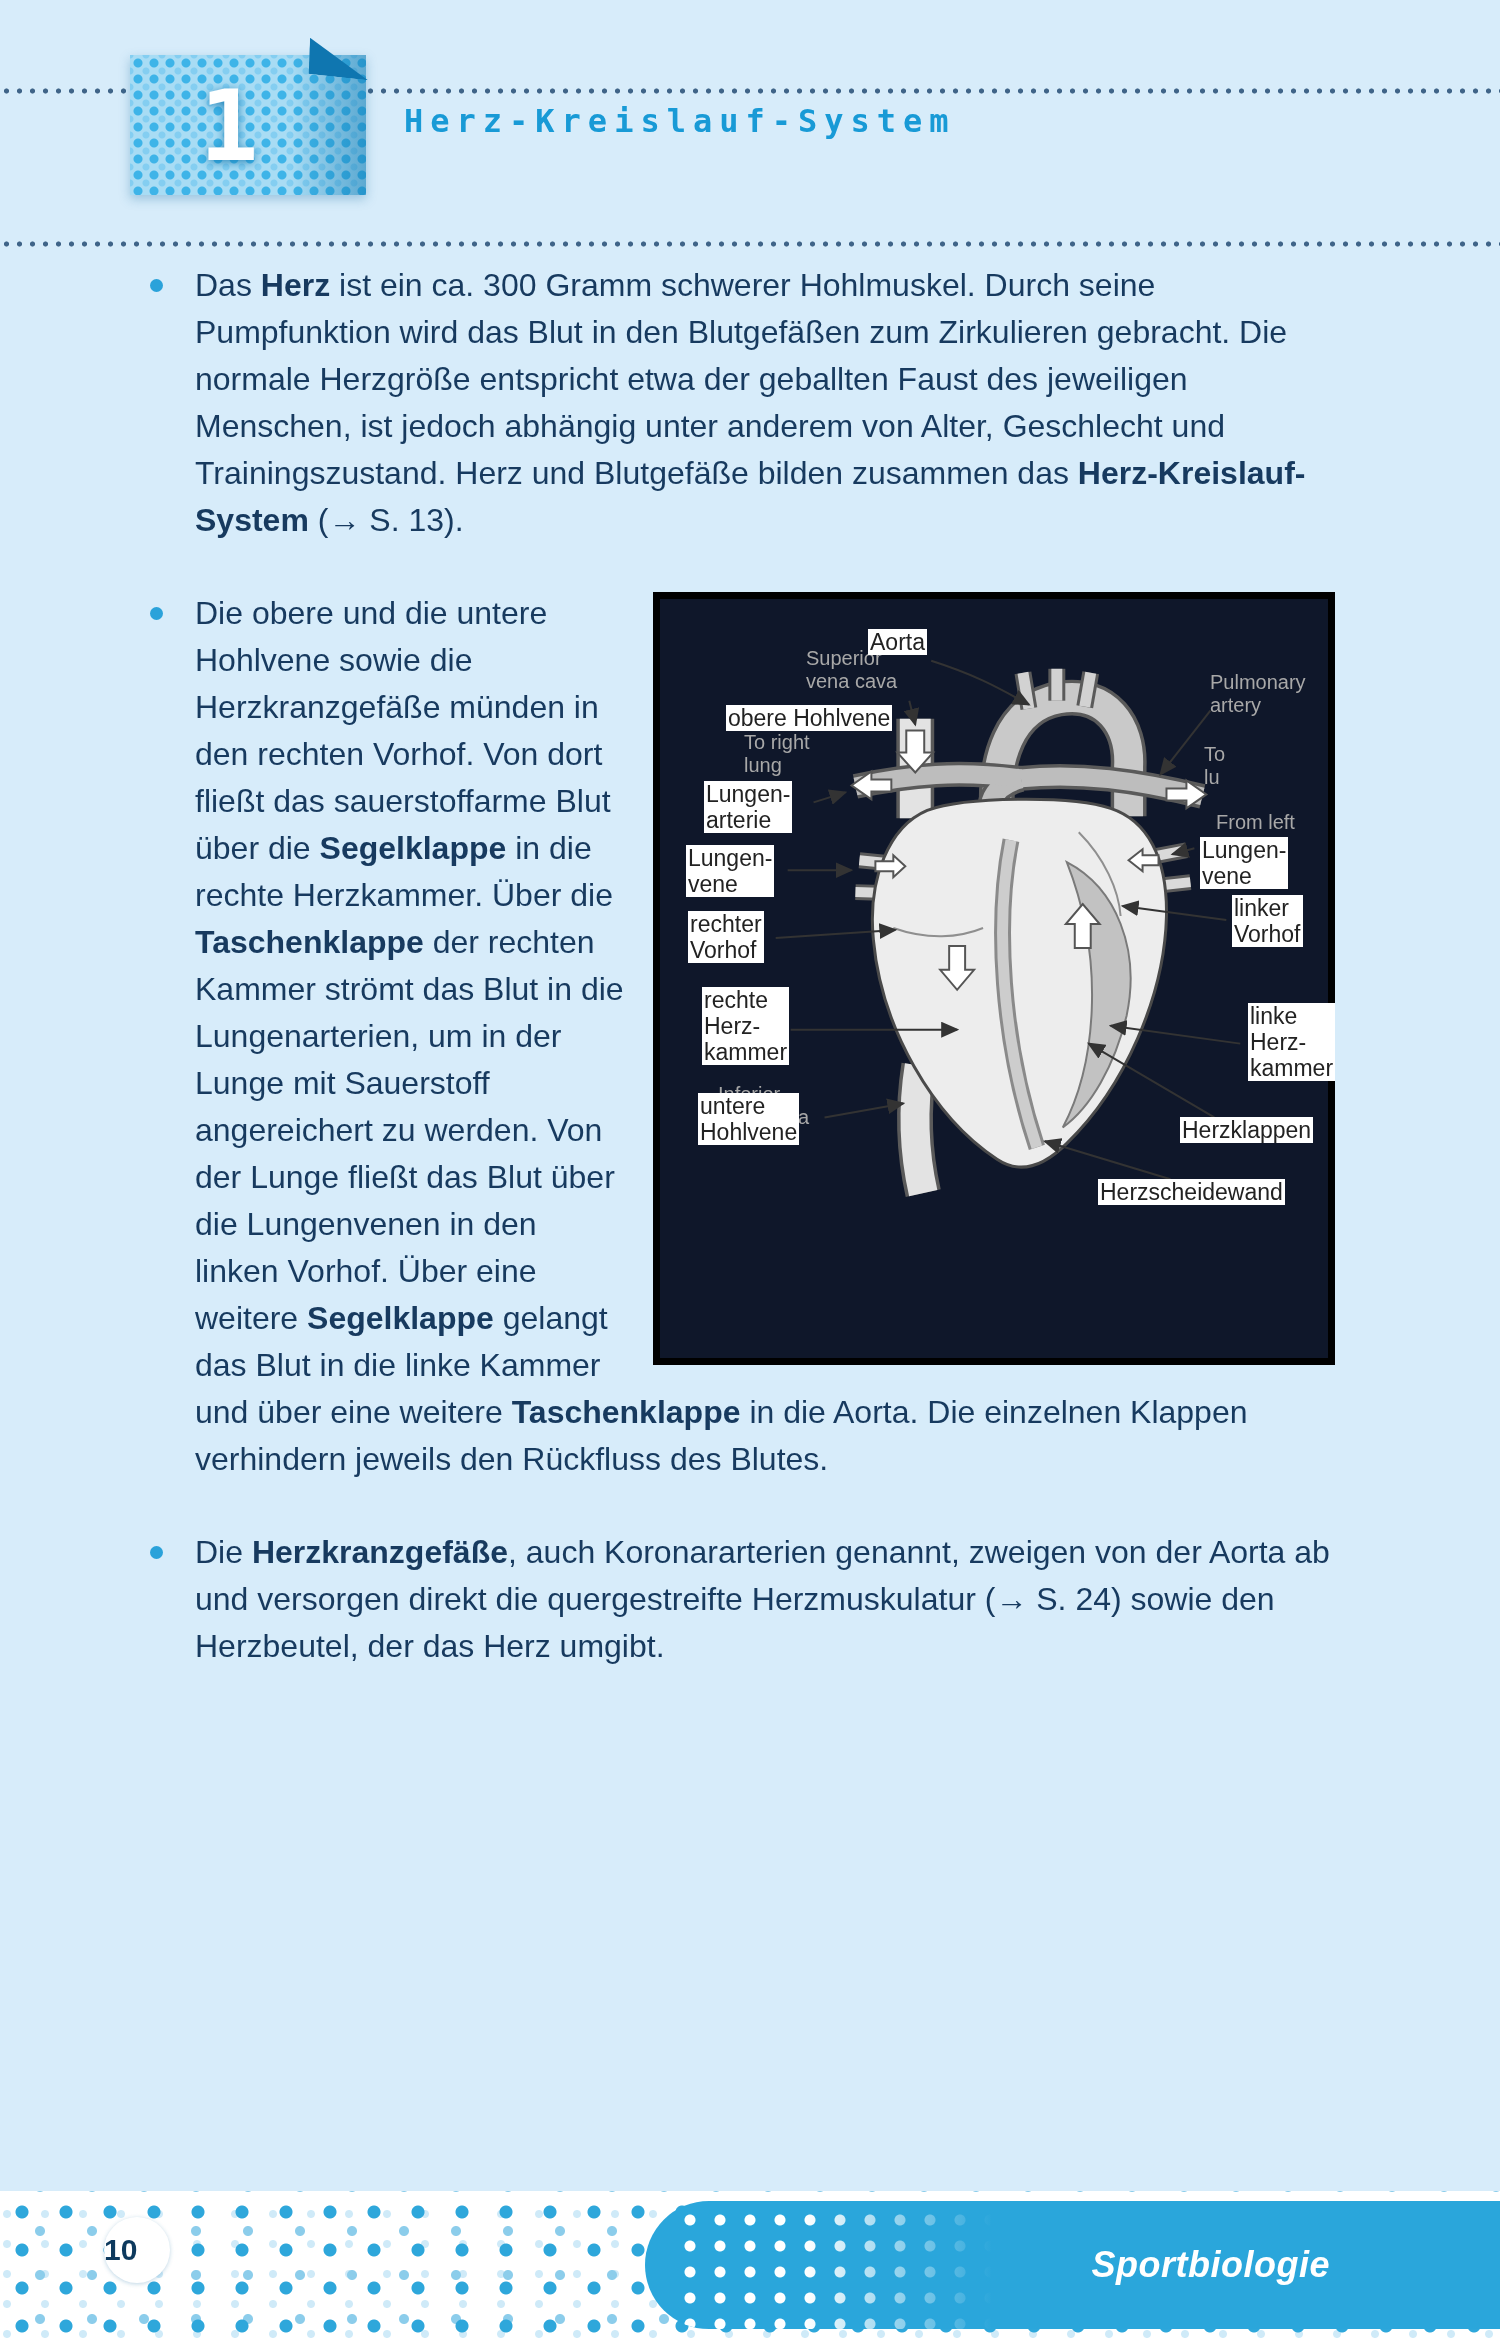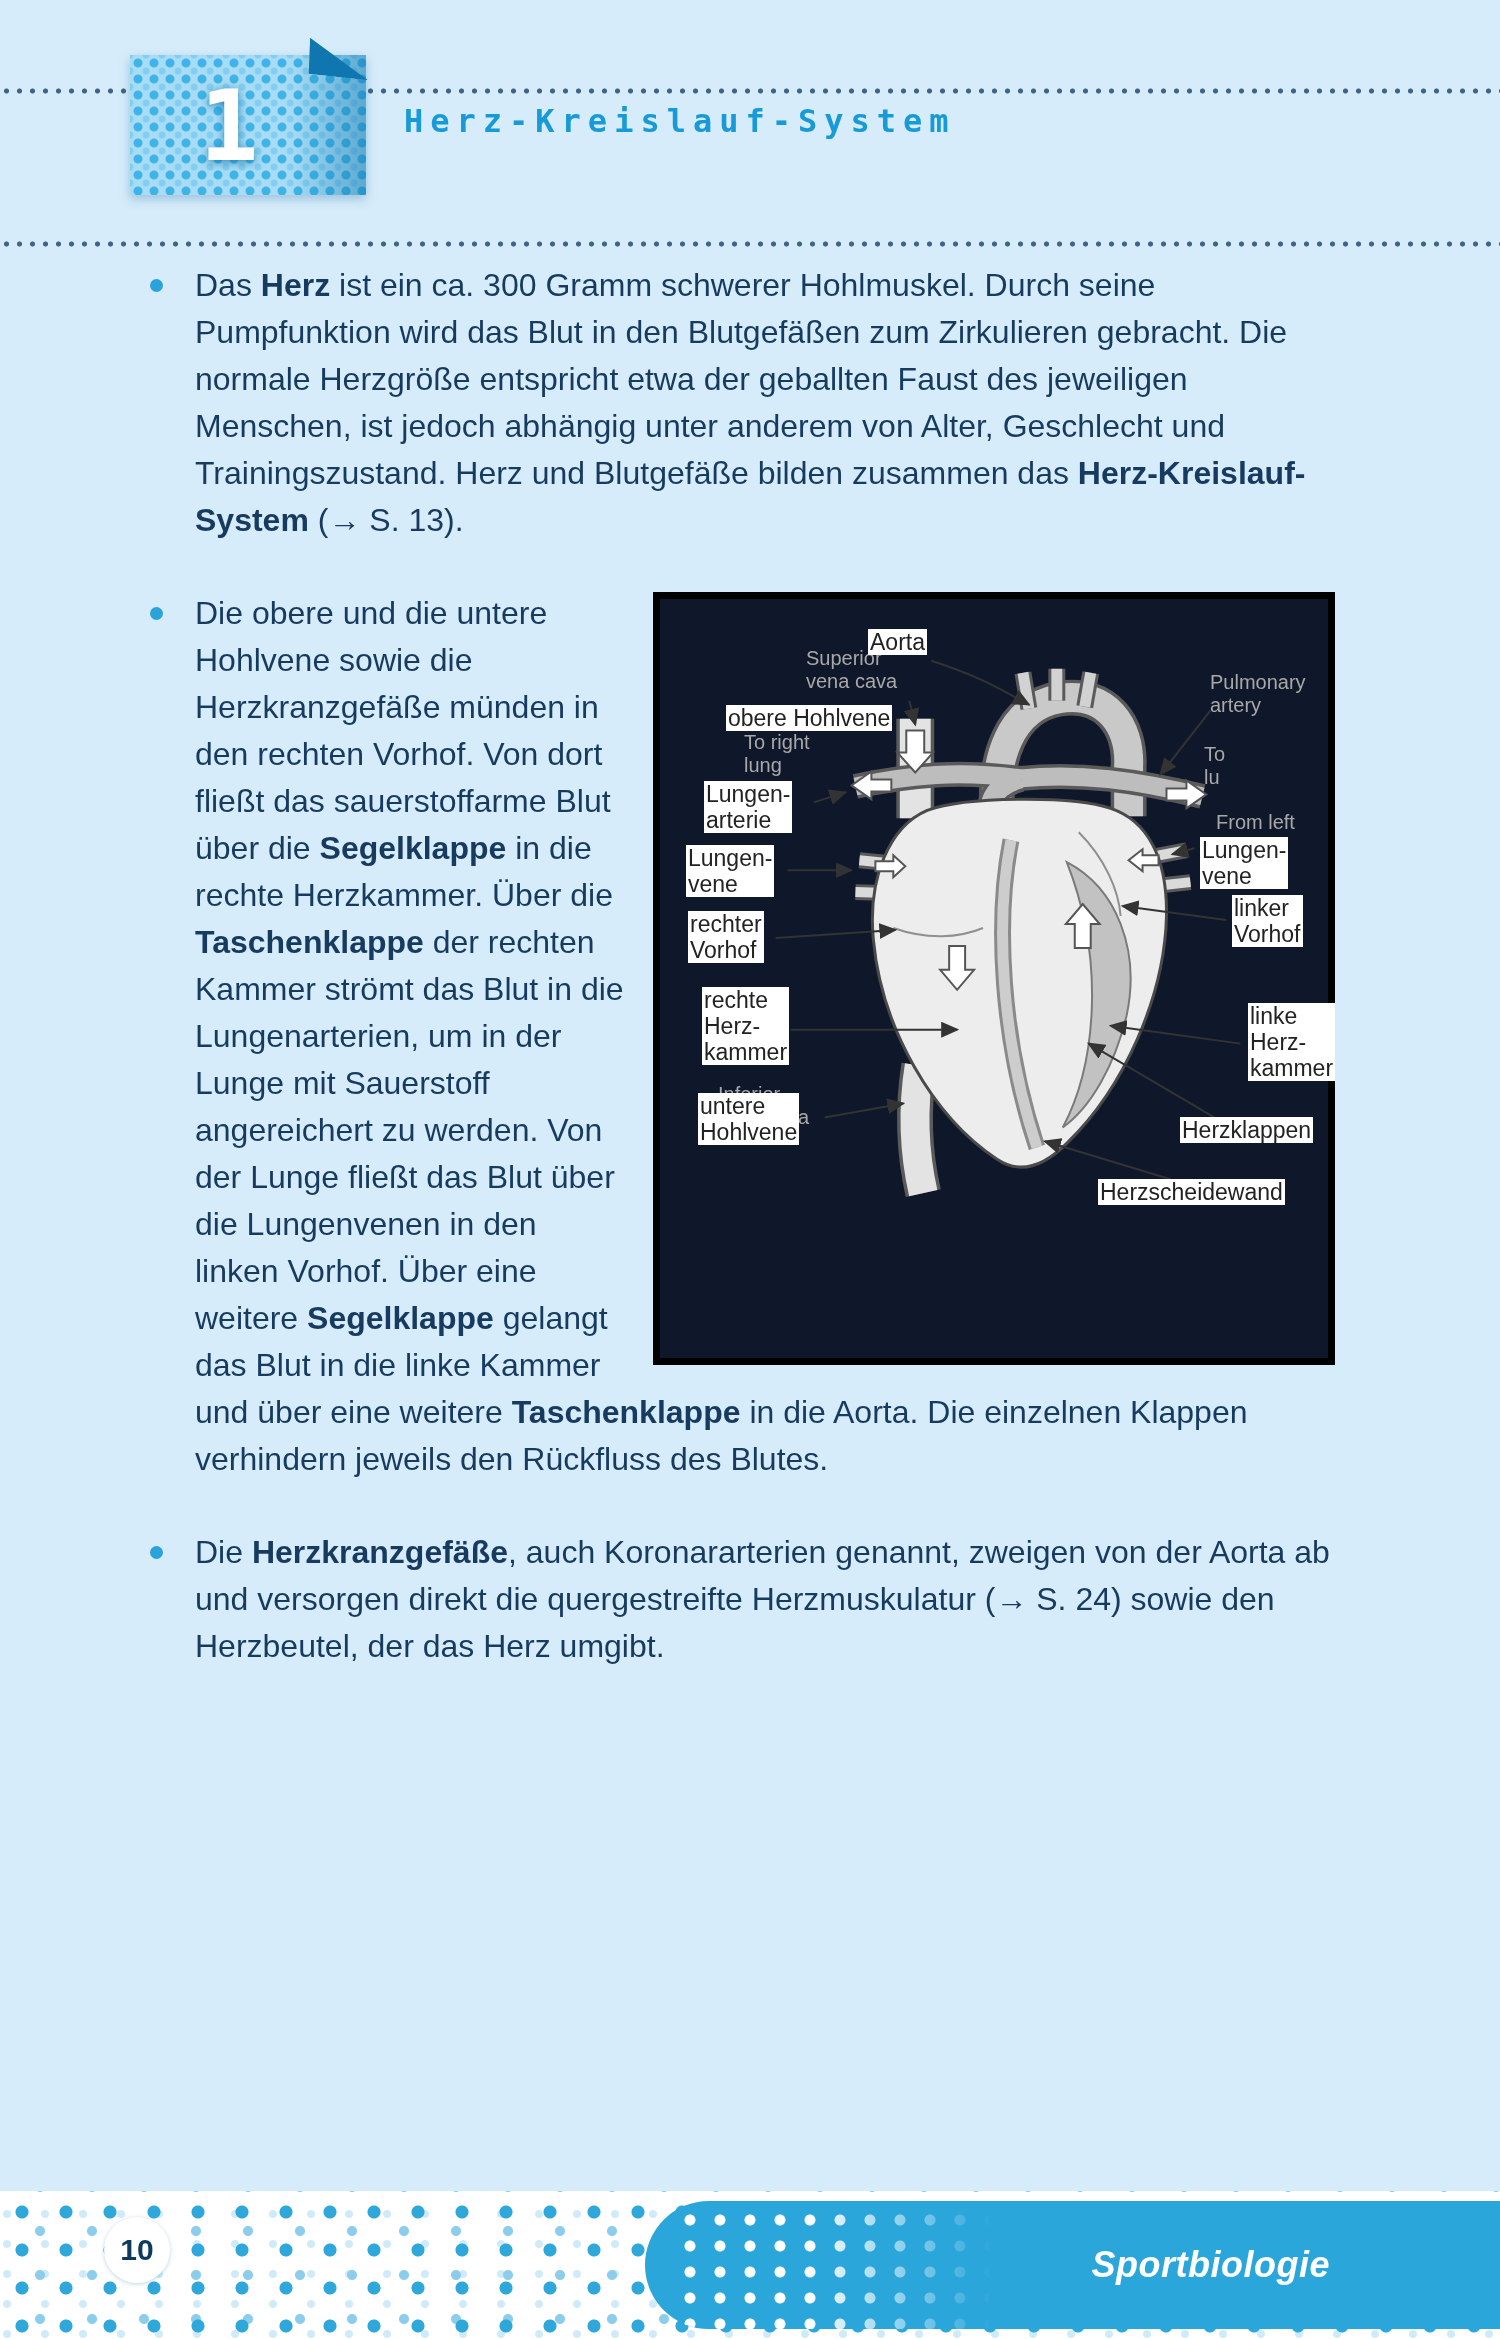--- a/index.html
+++ b/index.html
@@ -74,21 +74,21 @@
       background-size:44px 38px,52px 44px,38px 30px;
       background-position:0 2px,14px 18px,26px 8px;}
   .footer-bar{position:absolute;left:645px;top:10px;bottom:10px;right:0;background:#2aa6db;
       border-radius:70px 0 0 70px;overflow:hidden;font-style:italic;}
   .footer-bar-dots{position:absolute;left:26px;top:0;bottom:0;width:320px;
       background-image:radial-gradient(circle,#ffffff 5px,transparent 6px);
       background-size:30px 26px;background-position:4px 6px;}
   .footer-bar-fade{position:absolute;left:160px;top:0;bottom:0;width:220px;
       background:linear-gradient(to right,rgba(42,166,219,0),#2aa6db 85%);}
   .page-circle{position:absolute;left:104px;top:26px;width:66px;height:66px;border-radius:50%;
-      background:#fff;display:flex;align-items:center;justify-content:center;
+      background:#fff;display:flex;align-items:center;
       font-weight:bold;font-size:30px;color:#0e3a5e;box-shadow:0 1px 4px rgba(40,120,170,.3);}
   .footer-title{position:absolute;right:170px;top:50%;transform:translateY(-50%);
       color:#fff;font-size:36px;font-weight:bold;letter-spacing:.5px;}
 </style>
 </head>
 <body>
 
 <div class="page">
 
   <div class="dotline dotline-top"></div>

